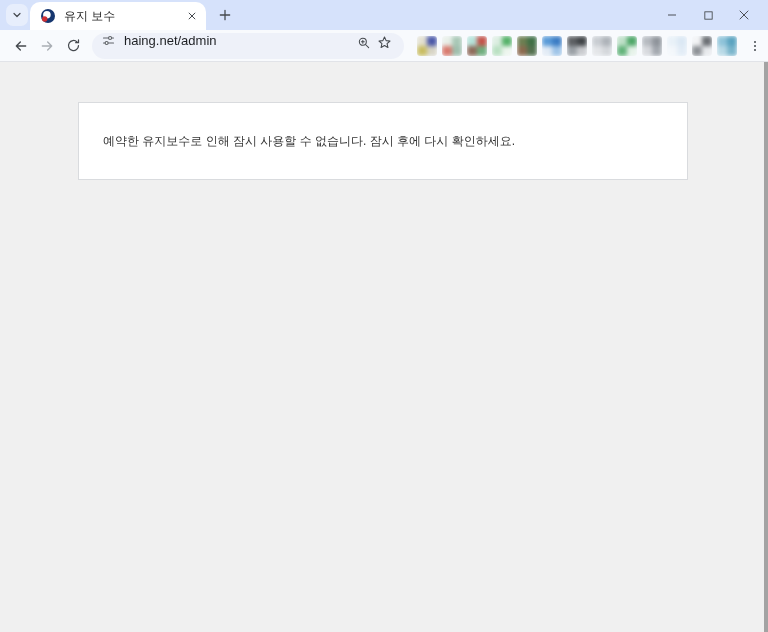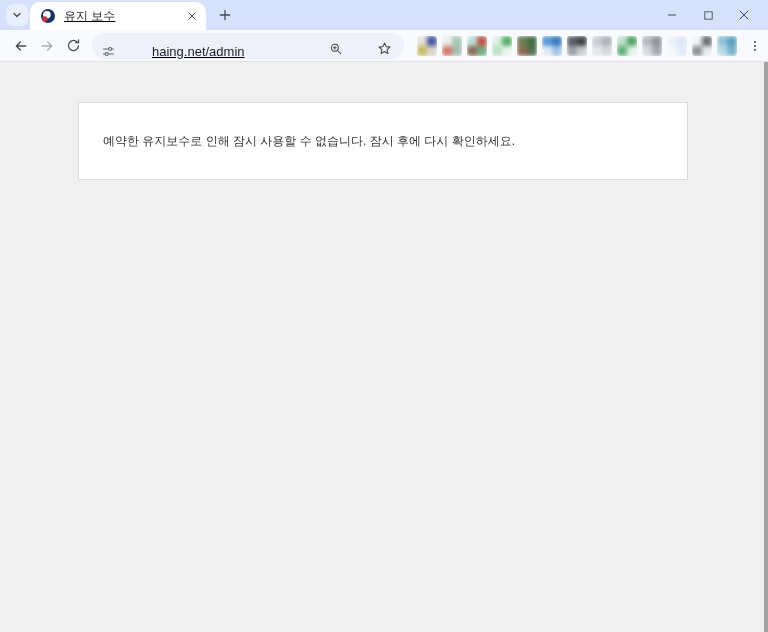--- a/index.html
+++ b/index.html
@@ -1,21 +1,21 @@
 <!DOCTYPE html>
 <html style="--tabstrip-bg: #d6e2fb; --toolbar-bg: #f8fafd; --omnibox-bg: #eef1f9; --content-bg: #f0f0f0; --box-bg: #ffffff; --box-border: #d9dbde; --text-color: #333333;"><head>
 <meta charset="utf-8">
 <style>
   * { margin: 0; padding: 0; box-sizing: border-box; }
   html, body { width: 768px; height: 632px; overflow: hidden; }
   body {
     font-family: "Liberation Sans", "DejaVu Sans", sans-serif;
     background: var(--content-bg, #f0f0f0);
   }
-  .window { width: 768px; height: 632px; display: flex; flex-direction: column; text-decoration: underline; }
+  .window { width: 768px; height: 632px; display: flex; flex-direction: column; }
 
   
   .titlebar {
     height: 30px; background: var(--tabstrip-bg, #d6e2fb);
     display: flex; align-items: flex-end; position: relative; flex: 0 0 auto;
   }
   .tab-search-btn {
     width: 22px; height: 22px; margin: 0 0 4px 6px; border-radius: 7px;
     background: #e7eefc; display: flex; align-items: center; justify-content: center;
     cursor: pointer; flex: 0 0 auto;
@@ -53,21 +53,21 @@
     border-bottom: 1px solid #e1e3e8;
     display: flex; align-items: center; padding: 0 8px; flex: 0 0 auto;
   }
   .nav-btn {
     width: 26px; height: 26px; border-radius: 50%; display: flex;
     align-items: center; justify-content: center; cursor: pointer; flex: 0 0 auto;
   }
   .omnibox {
     height: 26px; width: 312px; margin-left: 6px; border-radius: 13px;
     background: var(--omnibox-bg, #eef1f9);
-    display: flex; align-items: flex-end; padding: 0 10px 0 9px; cursor: text; flex: 0 0 auto; gap: 28px;
+    display: flex; align-items: flex-start; padding: 0 10px 0 9px; cursor: text; flex: 0 0 auto;
   }
   .omnibox .url {
     flex: 1; font-size: 13px; color: #1d1f23; margin-left: 8px; white-space: nowrap;
   }
   .omnibox-icon-btn {
     width: 20px; height: 20px; display: flex; align-items: center;
     justify-content: center; cursor: pointer; flex: 0 0 auto;
   }
   .extensions-area {
     display: flex; align-items: center; gap: 5px; margin-left: 13px; flex: 0 0 auto;

